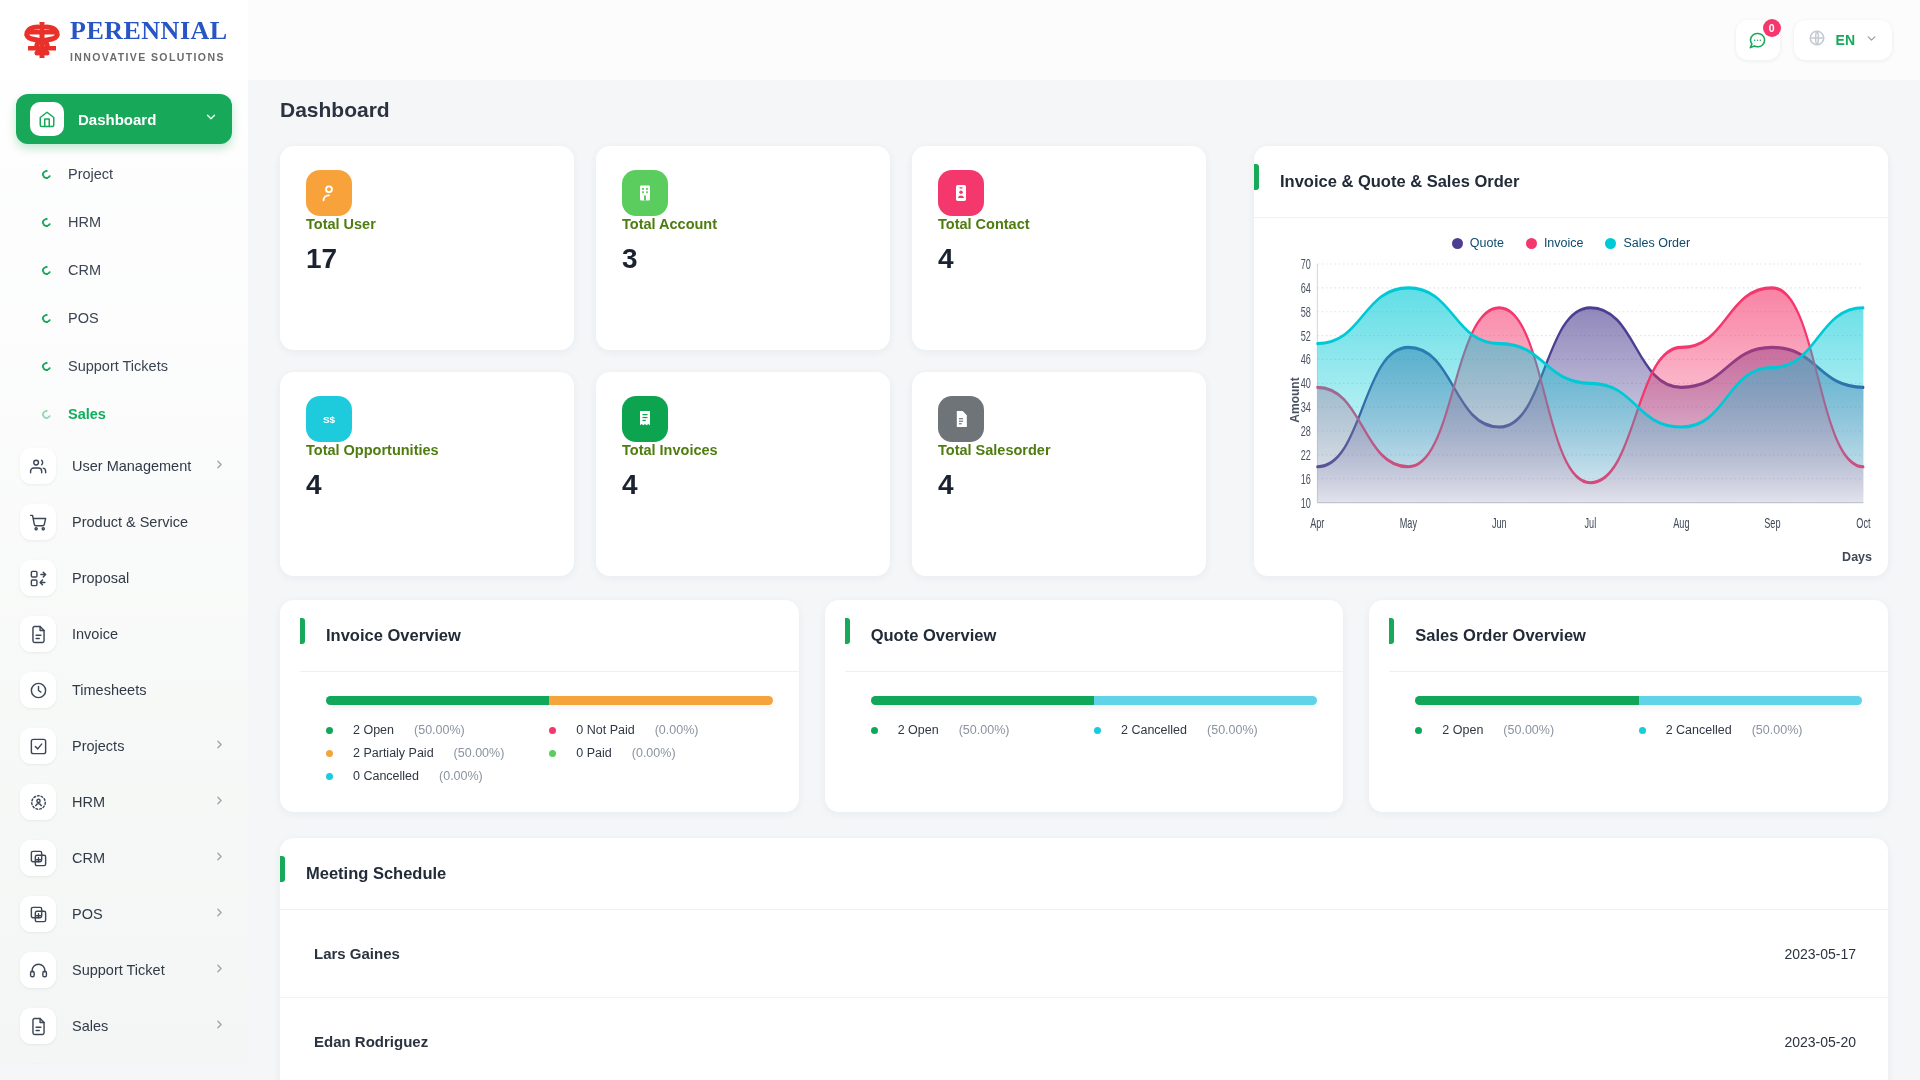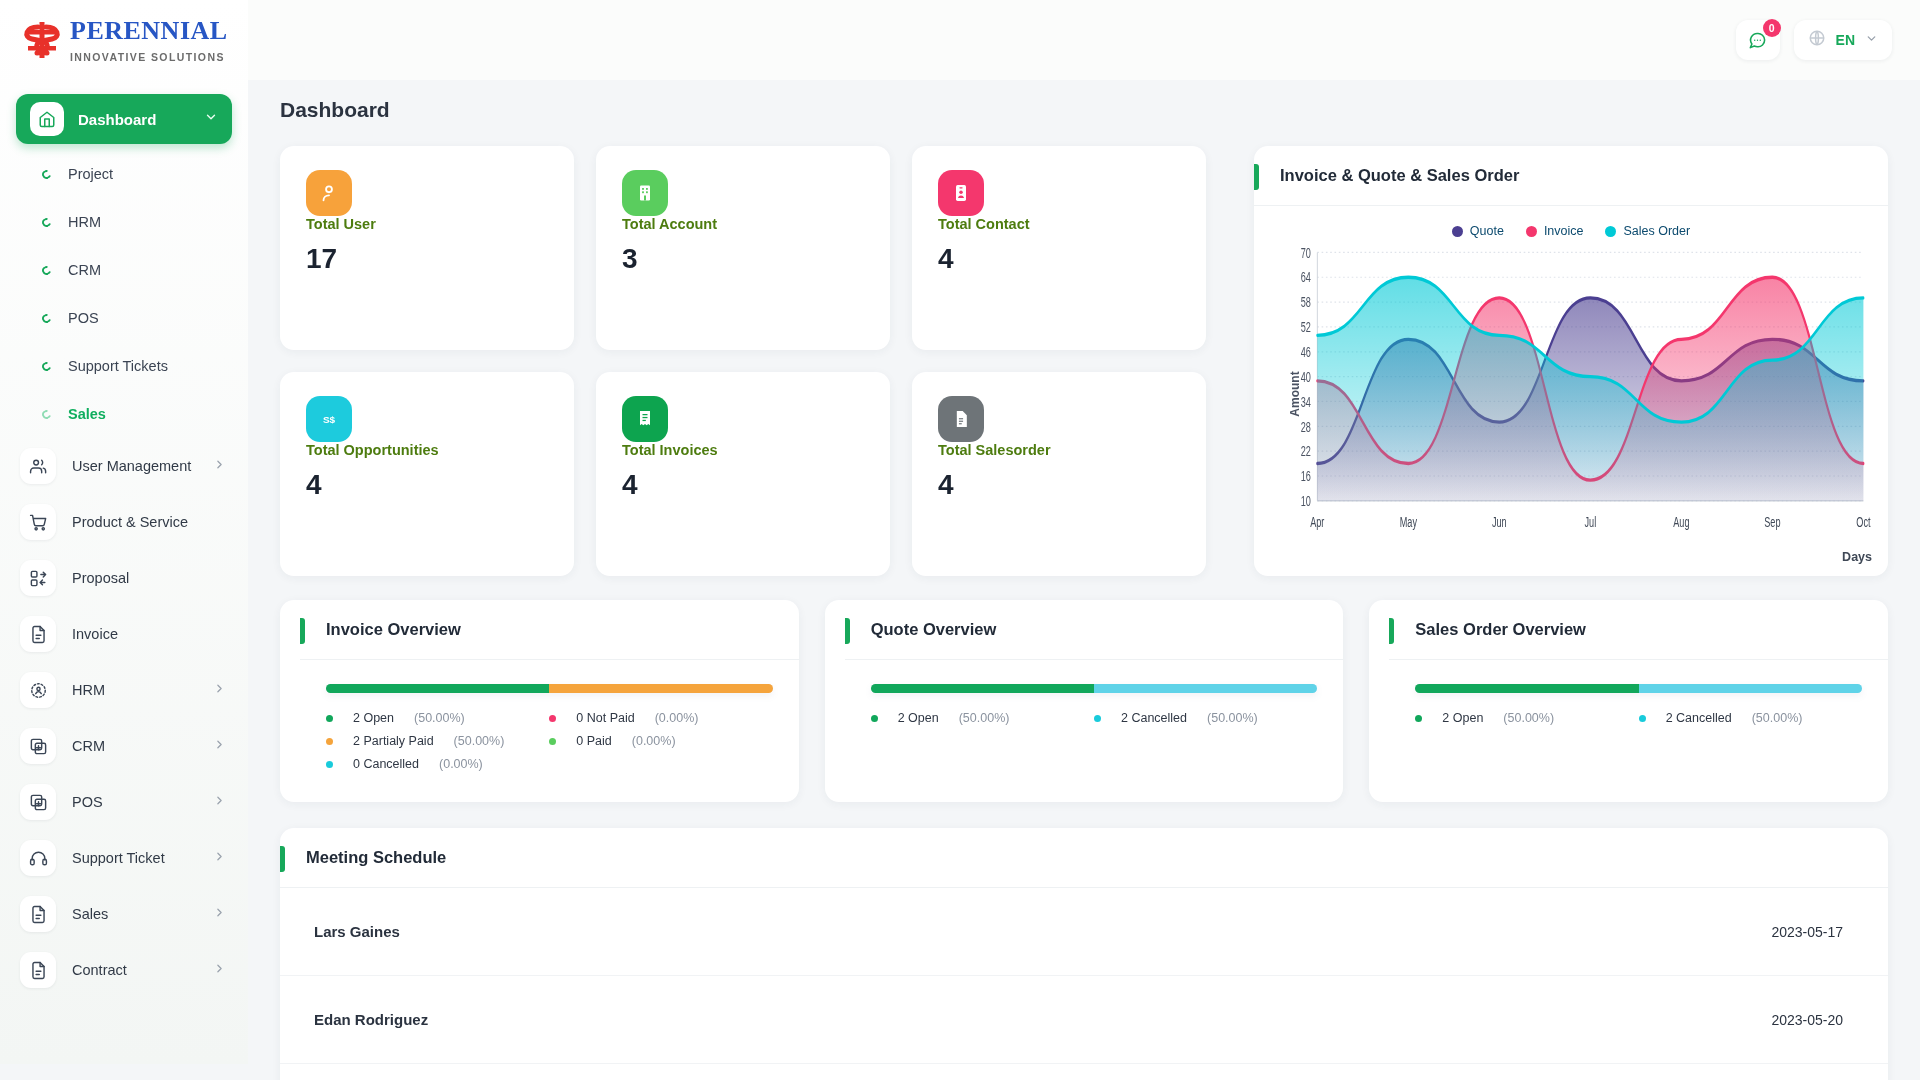--- a/index.html
+++ b/index.html
@@ -98,21 +98,21 @@
   }
   .stat .bubble {
     width: 46px; height: 46px; border-radius: 14px; display: flex;
     align-items: center; justify-content: center; color: #fff;
   }
   .stat .lab { font-size: 14.5px; font-weight: bold; color: #4d7c0f; }
   .stat .val { font-size: 28px; font-weight: bold; color: #1b2330; margin-top: 11px; }
 
   .chart-card { flex: 1; height: 430px; display: flex; flex-direction: column; }
   .card-head {
-    height: 60px; display: flex; align-items: center; padding-left: 26px;
+    height: 72px; display: flex; align-items: center; padding-left: 26px;
     border-bottom: 1px solid #eef1f3; position: relative;
   }
   .card-head::before {
     content: ""; position: absolute; left: 0; top: 18px; width: 5px; height: 26px;
     background: #17a85a; border-radius: 0 3px 3px 0;
   }
   .card-head .h { font-size: 16.5px; font-weight: bold; color: #222b38; }
   .chart-body { flex: 1; padding: 8px 16px 12px 16px; display: flex; flex-direction: column; }
   .legend { display: flex; justify-content: center; gap: 22px; padding: 10px 0 4px 0; }
   .legend .it { display: flex; align-items: center; gap: 7px; font-size: 12.5px; color: #0c4a6e; }
@@ -134,21 +134,21 @@
   .bar > span { height: 100%; display: block; }
   .legend-grid { display: flex; flex-wrap: wrap; margin-top: 18px; }
   .lg-item { display: flex; align-items: center; gap: 20px; font-size: 12.5px; margin-bottom: 9px; }
   .lg-item .d { width: 7px; height: 7px; border-radius: 50%; flex: 0 0 7px; }
   .lg-item .name { color: #2f3744; }
   .lg-item .pct { color: #8b939f; }
 
   .meet { margin-top: 26px; display: flex; flex-direction: column; }
   .meet-row {
     height: 88px; display: flex; align-items: center; justify-content: space-between;
-    padding: 0 45px 0 34px; border-bottom: 1px solid #f1f3f5;
+    padding: 0 32px 0 34px; border-bottom: 1px solid #f1f3f5;
   }
   .meet-row .nm { font-size: 15px; font-weight: bold; color: #2b3340; }
   .meet-row .dt { font-size: 14px; color: #2b3340; }
 </style>
 </head>
 <body>
 
 <div class="app">
 
   <aside class="sidebar">
@@ -250,20 +250,41 @@
         </div>
         <div class="navitem">
           <span class="ic">
             <svg width="19" height="19" viewBox="0 0 24 24" fill="none" stroke="#3b4656" stroke-width="1.8" stroke-linecap="round" stroke-linejoin="round">
               <path d="M14 2H7a2 2 0 0 0-2 2v16a2 2 0 0 0 2 2h10a2 2 0 0 0 2-2V7z"></path>
               <path d="M14 2v5h5"></path>
               <path d="M9 13h6M9 17h4"></path>
             </svg>
           </span>
           <span class="t">Invoice</span>
+        </div>
+        <div class="navitem">
+          <span class="ic">
+            <svg width="19" height="19" viewBox="0 0 24 24" fill="none" stroke="#3b4656" stroke-width="1.8" stroke-linecap="round" stroke-linejoin="round">
+              <circle cx="12" cy="12" r="9"></circle>
+              <path d="M12 7v5l3 2"></path>
+            </svg>
+          </span>
+          <span class="t">Timesheets</span>
+        </div>
+        <div class="navitem">
+          <span class="ic">
+            <svg width="19" height="19" viewBox="0 0 24 24" fill="none" stroke="#3b4656" stroke-width="1.8" stroke-linecap="round" stroke-linejoin="round">
+              <rect x="3" y="3" width="18" height="18" rx="2.5"></rect>
+              <path d="M8 12l3 3 5-6"></path>
+            </svg>
+          </span>
+          <span class="t">Projects</span>
+          <span class="arr"><svg width="13" height="13" viewBox="0 0 24 24" fill="none" stroke="currentColor" stroke-width="2.3" stroke-linecap="round" stroke-linejoin="round">
+              <path d="M9 6l6 6-6 6"></path>
+            </svg></span>
         </div>
         <div class="navitem">
           <span class="ic">
             <svg width="19" height="19" viewBox="0 0 24 24" fill="none" stroke="#3b4656" stroke-width="1.8" stroke-linecap="round" stroke-linejoin="round">
               <circle cx="12" cy="12" r="8.5" stroke-dasharray="2.2 2.6"></circle>
               <circle cx="12" cy="10" r="2"></circle>
               <path d="M8.5 16c.9-1.8 2-2.6 3.5-2.6S14.6 14.2 15.5 16"></path>
             </svg>
           </span>
           <span class="t">HRM</span>

